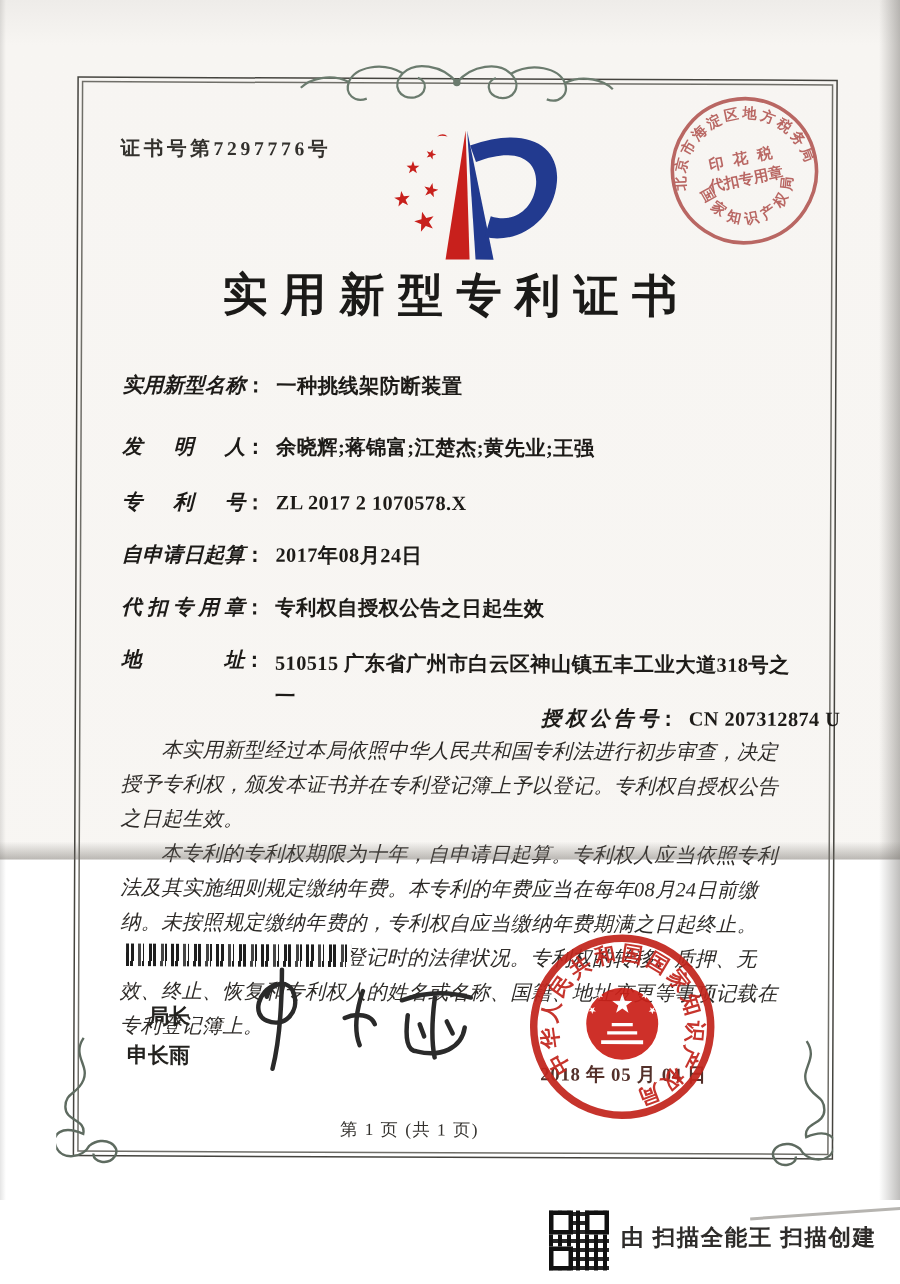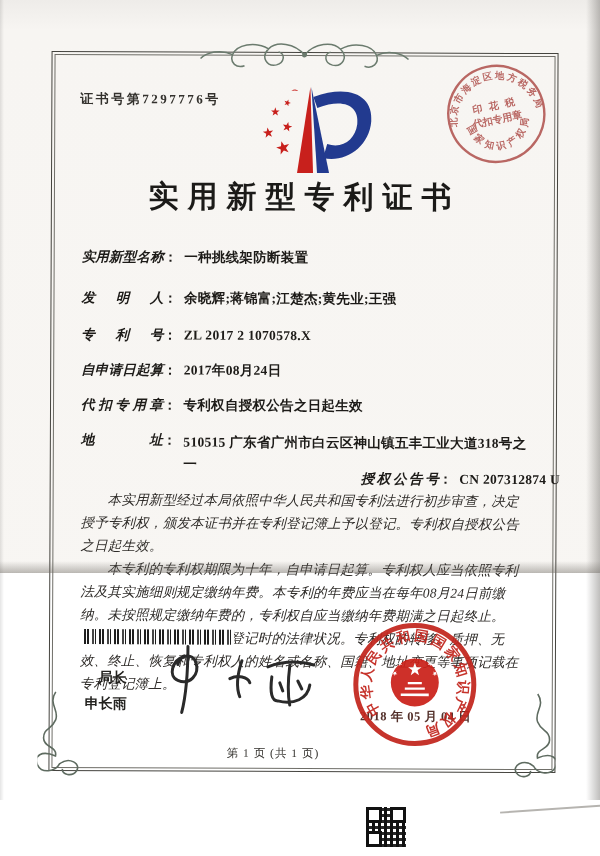--- a/index.html
+++ b/index.html
@@ -228,13 +228,14 @@
   <div class="edge-bottom"></div>
 </div>
 
 <div class="scanbar">
   <div class="crease"></div>
   <div class="qr">
     <div class="finder f-tl"></div>
     <div class="finder f-tr"></div>
     <div class="finder f-bl"></div>
   </div>
+  <div class="scan-text">由 扫描全能王 扫描创建</div>
 </div>
 
 </body></html>

